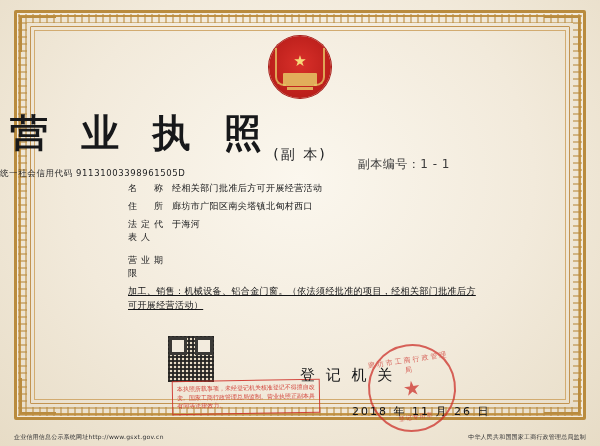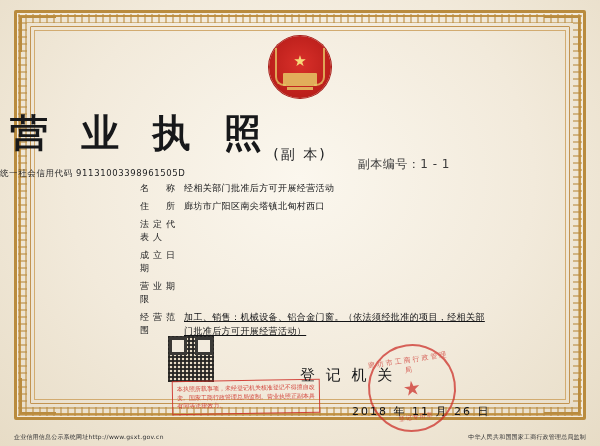--- a/index.html
+++ b/index.html
@@ -151,21 +151,20 @@
     font-size: 8.5px;
     color: #1d1e20;
     letter-spacing: .6px;
   }
 
   
   .fields {
     position: absolute;
     left: 128px; top: 182px;
     width: 350px;
-    margin-left: 12px;
   }
   .row {
     display: flex;
     align-items: flex-start;
     margin-bottom: 5px;
     font-size: 9px;
     color: #131416;
   }
   .row .label {
     width: 44px;
@@ -303,30 +302,29 @@
     <div class="row">
       <span class="label">名　称</span>
       <span class="value">经相关部门批准后方可开展经营活动</span>
     </div>
     <div class="row">
       <span class="label">住　所</span>
       <span class="value">廊坊市广阳区南尖塔镇北甸村西口</span>
     </div>
     <div class="row">
       <span class="label">法定代表人</span>
-    </div>
-    <div class="row">
-      <span class="label">成立日期</span>
+      <span class="value">于海河</span>
+    </div>
+    <div class="row">
     </div>
     <div class="row">
       <span class="label">营业期限</span>
       <span class="value"></span>
     </div>
     <div class="row multiline">
-      <span class="label">经营范围</span>
       <span class="value">加工、销售：机械设备、铝合金门窗。（依法须经批准的项目，经相关部门批准后方可开展经营活动）</span>
     </div>
   </div>
 
   <div class="qr"></div>
 
   <div class="red-note">本执照所载事项，未经登记机关核准登记不得擅自改变。国家工商行政管理总局监制。营业执照正副本具有同等法律效力。</div>
 
   <div class="reg-authority">登 记 机 关</div>
 

